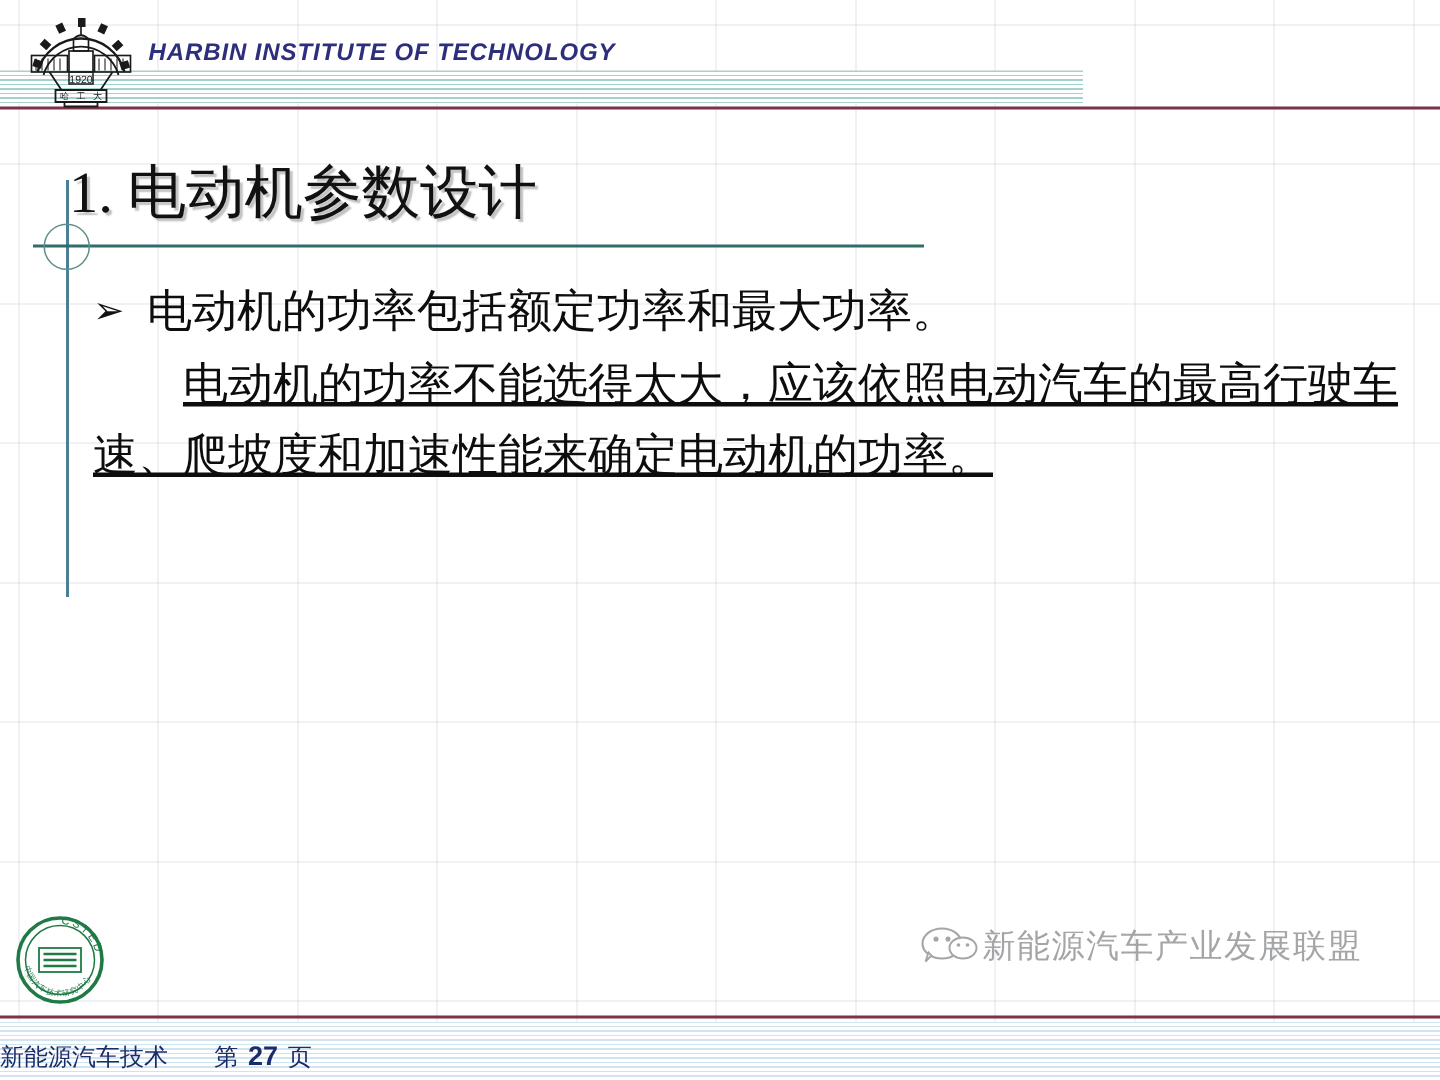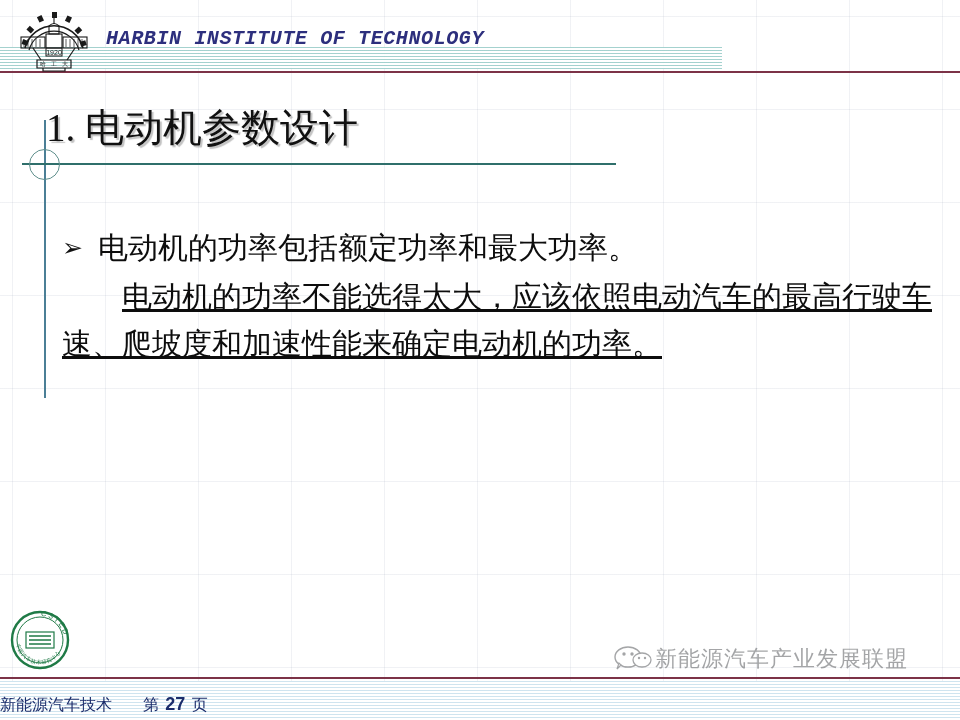--- a/index.html
+++ b/index.html
@@ -45,24 +45,24 @@
   .hdr-rule {
     position: absolute;
     left: 0;
     top: 71px;
     width: 960px;
     height: 2px;
     background: #7c3347;
   }
   .hdr-title {
     position: absolute;
-    left: 106px;
+    left: 99px;
     top: 27px;
-    font-family: Liberation Mono, monospace;
-    font-size: 20px;
+    font-family: Liberation Sans, sans-serif;
+    font-size: 16px;
     font-style: italic;
     font-weight: bold;
     letter-spacing: 0.6px;
     color: #2d2f7d;
     white-space: nowrap;
   }
 
   
   .hit-logo {
     position: absolute;
@@ -118,21 +118,20 @@
     top: 184px;
     width: 880px;
     color: #0d0d0d;
     font-family: "Liberation Serif", "DejaVu Serif", serif;
     font-size: 30px;
     line-height: 47px;
   }
   .bullet-line {
     display: block;
     white-space: nowrap;
-    margin-top: 40px;
   }
   .bullet-mark {
     display: inline-block;
     width: 36px;
     font-size: 25px;
     color: #111;
     vertical-align: top;
   }
   .para {
     display: block;
@@ -175,21 +174,21 @@
     font-weight: bold;
     font-size: 18px;
     padding: 0 2px;
   }
   .ftr-gap { display: inline-block; width: 22px; }
 
   
   .watermark {
     position: absolute;
     left: 612px;
-    top: 644px;
+    top: 616px;
     height: 30px;
     display: flex;
     align-items: center;
     opacity: 0.62;
   }
   .wm-text {
     font-family: "Liberation Sans", "DejaVu Sans", sans-serif;
     font-size: 22px;
     color: #6d6f72;
     letter-spacing: 1px;

